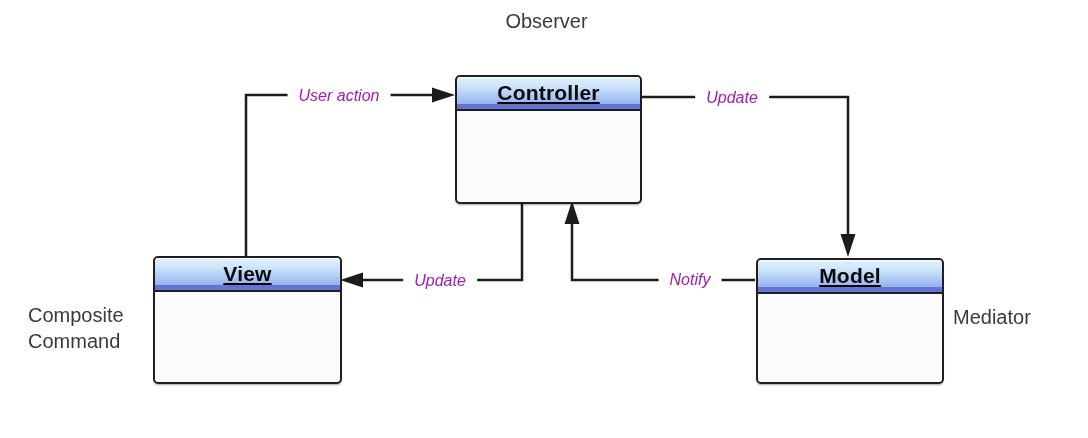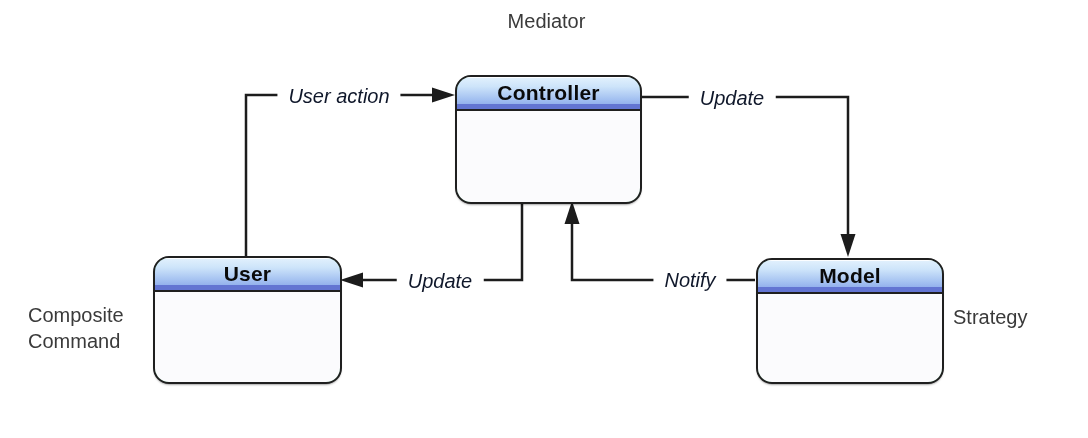--- a/index.html
+++ b/index.html
@@ -13,24 +13,25 @@
   }
   .wires {
     position: absolute;
     left: 0; top: 0;
     width: 1088px; height: 438px;
   }
   
   .node {
     position: absolute;
     border: 2px solid #1f1f1f;
-    border-radius: 16px;
+    border-radius: 5px;
     background: #14532d;
     box-shadow: 0 2px 2px -1px rgba(0,0,0,0.35);
     overflow: hidden;
+    text-decoration: underline;
   }
   .node-header {
     height: 32px;
     border-bottom: 2px solid #1f1f1f;
     background: linear-gradient(to bottom, #e2f1fd 0%, #cde4fa 30%, #a5c2f1 68%, #84a2e9 100%);
     box-shadow: inset 0 -5px 0 #6375d2, inset 0 1px 0 rgba(255,255,255,0.85);
     display: flex;
     align-items: center;
     justify-content: center;
   }
@@ -57,23 +58,23 @@
   #patterns-controller { left: 455px; top: 8px; width: 183px; text-align: center; }
   #patterns-view       { left: 28px;  top: 302px; text-align: left; }
   #patterns-model      { left: 953px; top: 304px; text-align: left; }
 
   
   .edge-label {
     position: absolute;
     transform: translate(-50%, -50%);
     background: #ffffff;
     padding: 1px 11px;
-    font-size: 20px;
+    font-size: 16px;
     font-style: italic;
-    color: #0f172a;
+    color: #a21caf;
     white-space: nowrap;
     text-align: right;
   }
   #label-user-action  { left: 339px; top: 96px;  }
   #label-update-model { left: 732px; top: 98px;  }
   #label-update-view  { left: 440px; top: 281px; }
   #label-notify       { left: 690px; top: 280px; }
 </style>
 </head>
 <body>
@@ -89,40 +90,40 @@
     </g>
     <g fill="#1c1c1c" stroke="none">
       <polygon points="455,95 432,87.5 432,102.5"></polygon>
       <polygon points="848,257 840.5,234 855.5,234"></polygon>
       <polygon points="340,280 363,272.5 363,287.5"></polygon>
       <polygon points="572,201 564.5,224 579.5,224"></polygon>
     </g>
   </svg>
 
   <div class="pattern-label" id="patterns-controller">
-    <div>Mediator</div>
+    <div>Observer</div>
   </div>
   <div class="pattern-label" id="patterns-view">
     <div>Composite</div>
     <div>Command</div>
   </div>
   <div class="pattern-label" id="patterns-model">
-    <div>Strategy</div>
+    <div>Mediator</div>
   </div>
 
   <div class="node" id="node-controller">
     <div class="node-header">
       <span class="node-title">Controller</span>
     </div>
     <div class="node-body"></div>
   </div>
 
   <div class="node" id="node-view">
     <div class="node-header">
-      <span class="node-title">User</span>
+      <span class="node-title">View</span>
     </div>
     <div class="node-body"></div>
   </div>
 
   <div class="node" id="node-model">
     <div class="node-header">
       <span class="node-title">Model</span>
     </div>
     <div class="node-body"></div>
   </div>

